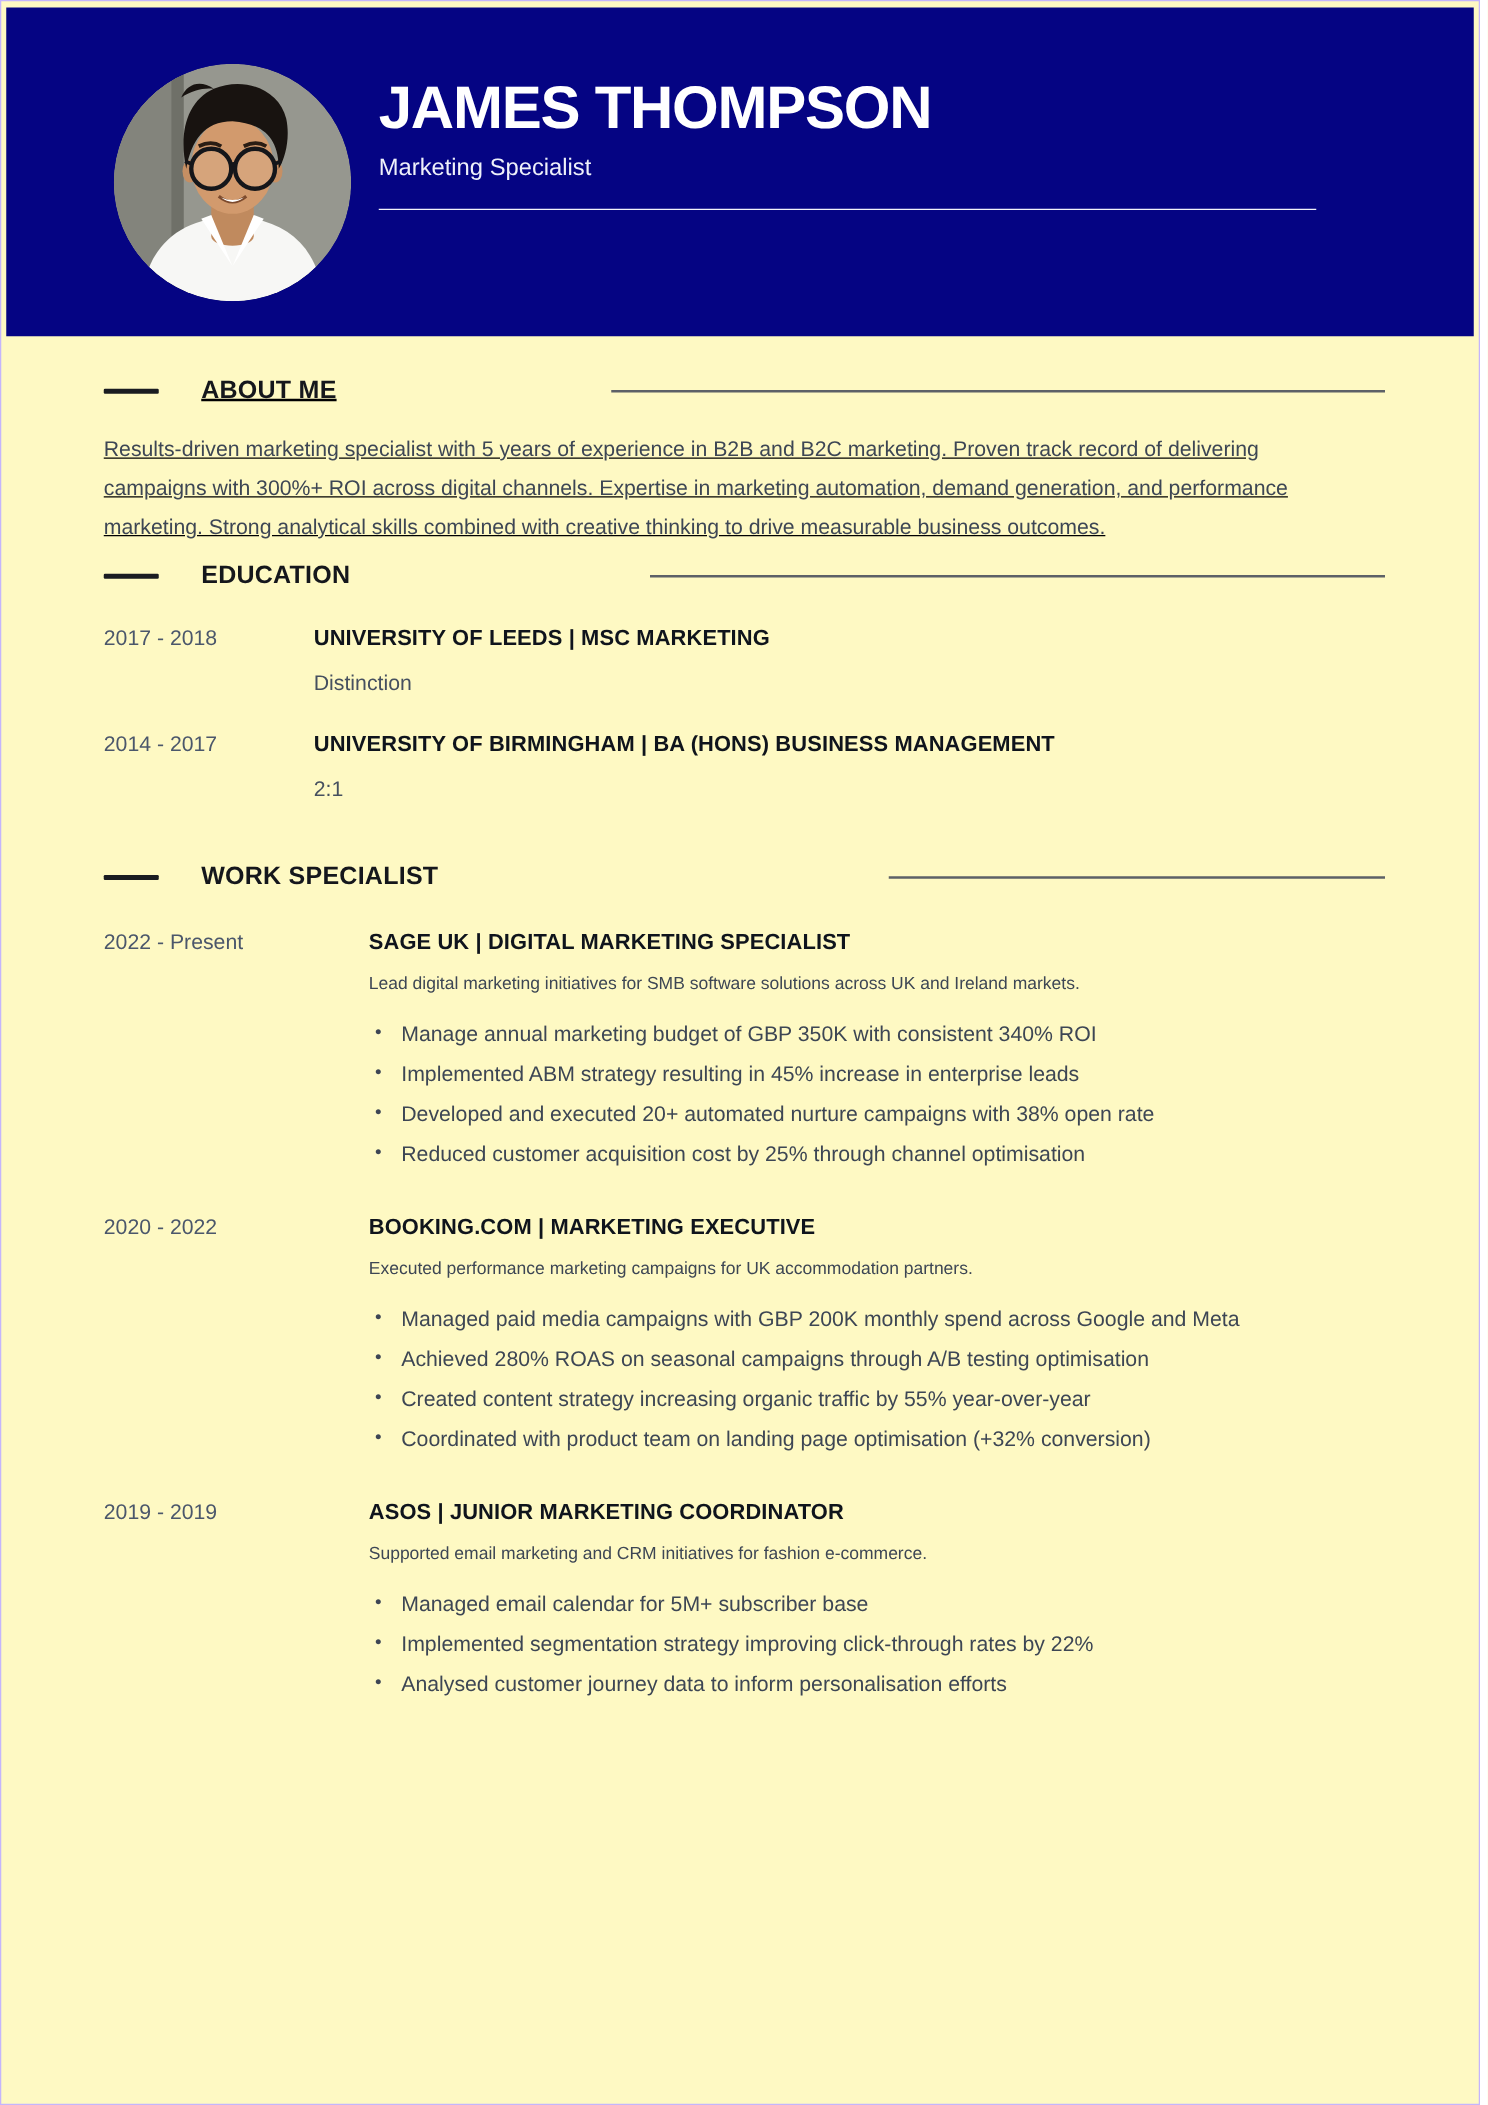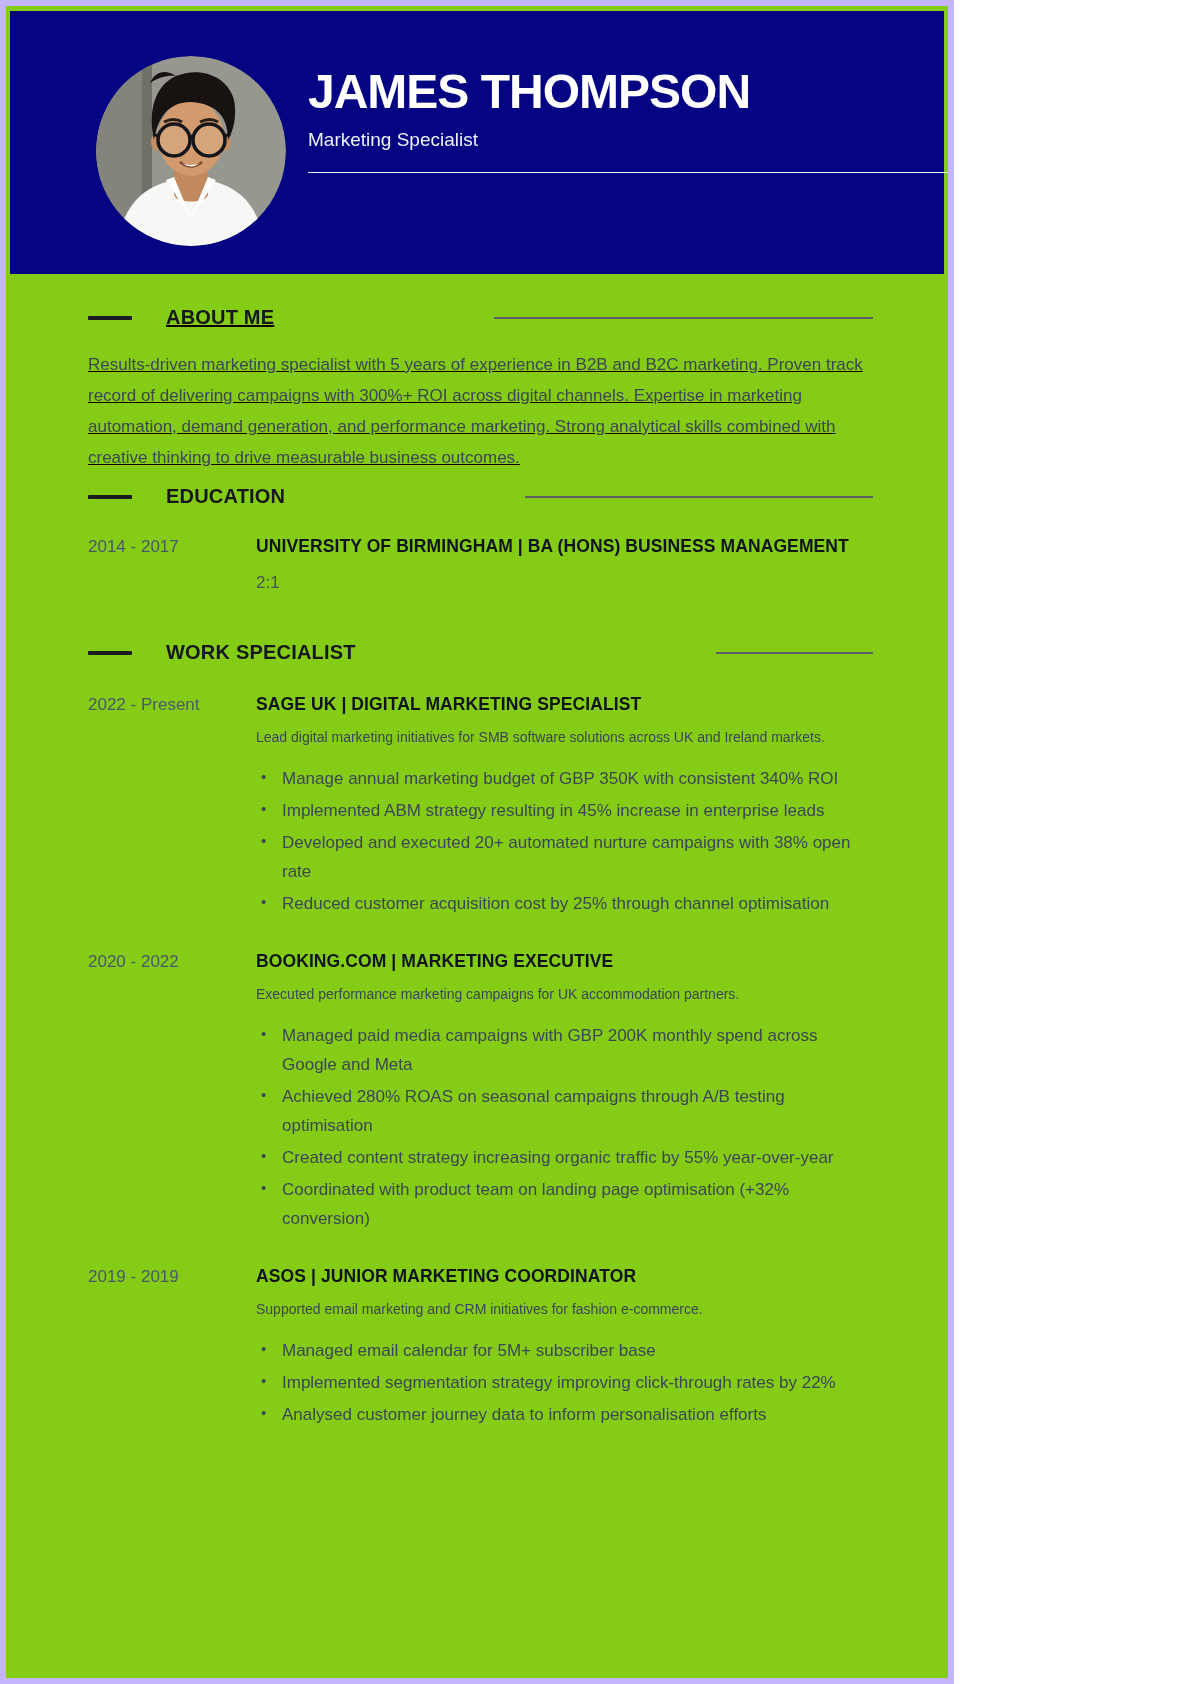--- a/index.html
+++ b/index.html
@@ -1,23 +1,23 @@
 <!DOCTYPE html>
 <html><head>
 <meta charset="utf-8">
 <style>
   * { box-sizing: border-box; }
   html,body { margin:0; padding:0; background:#ffffff; }
   body { font-family:"Liberation Sans", sans-serif; }
 
   .page {
     position:relative;
-    width:954px; height:1684px;
-    background:#84cc16;
-    border:6px solid #c4b5fd;
+    width:1184px; height:1684px;
+    background:#fef9c3;
+    border:1px solid #c4b5fd;
     overflow:hidden;
   }
 
   
   .hero {
     position:relative;
     margin:5px 4px 0 4px;
     height:263px;
     background:#050483;
     color:#ffffff;
@@ -60,21 +60,21 @@
 
   .s-education { margin-top:12px; }
   .row { display:grid; grid-template-columns:168px 1fr; margin-top:28px; }
   .dates { font-size:17px; color:#4b576b; padding-top:1px; }
   .entry-title {
     font-size:17.5px; font-weight:bold; color:#0f141c; letter-spacing:0.1px;
   }
   .entry-detail { margin-top:16px; font-size:17px; color:#46505f; }
 
   .s-experience { margin-top:48px; }
-  .s-experience .row { margin-top:30px; }
+  .s-experience .row { margin-top:30px;gap:44px; }
   .entry-summary { margin-top:8px; font-size:14px; line-height:29px; color:#3d4654; }
   ul.bullets { margin:12px 0 0; padding:0; list-style:none; }
   .bullets li {
     position:relative; padding-left:26px; margin-bottom:3px;
     font-size:17px; line-height:29px; color:#3d4654;
   }
   .bullets li::before {
     content:"•"; position:absolute; left:5px; top:-2px;
     font-size:15px; color:#3d4654;
   }
@@ -136,20 +136,27 @@
       <p class="about-text">Results-driven marketing specialist with 5 years of experience in B2B and B2C marketing. Proven track record of delivering campaigns with 300%+ ROI across digital channels. Expertise in marketing automation, demand generation, and performance marketing. Strong analytical skills combined with creative thinking to drive measurable business outcomes.</p>
     </section>
 
     <section class="s-education">
       <div class="sec-head">
         <span class="dash"></span>
         <h2>EDUCATION</h2>
         <span class="rule"></span>
       </div>
 
+      <div class="row">
+        <div class="dates">2017 - 2018</div>
+        <div>
+          <div class="entry-title">UNIVERSITY OF LEEDS | MSC MARKETING</div>
+          <div class="entry-detail">Distinction</div>
+        </div>
+      </div>
 
       <div class="row">
         <div class="dates">2014 - 2017</div>
         <div>
           <div class="entry-title">UNIVERSITY OF BIRMINGHAM | BA (HONS) BUSINESS MANAGEMENT</div>
           <div class="entry-detail">2:1</div>
         </div>
       </div>
     </section>
 

